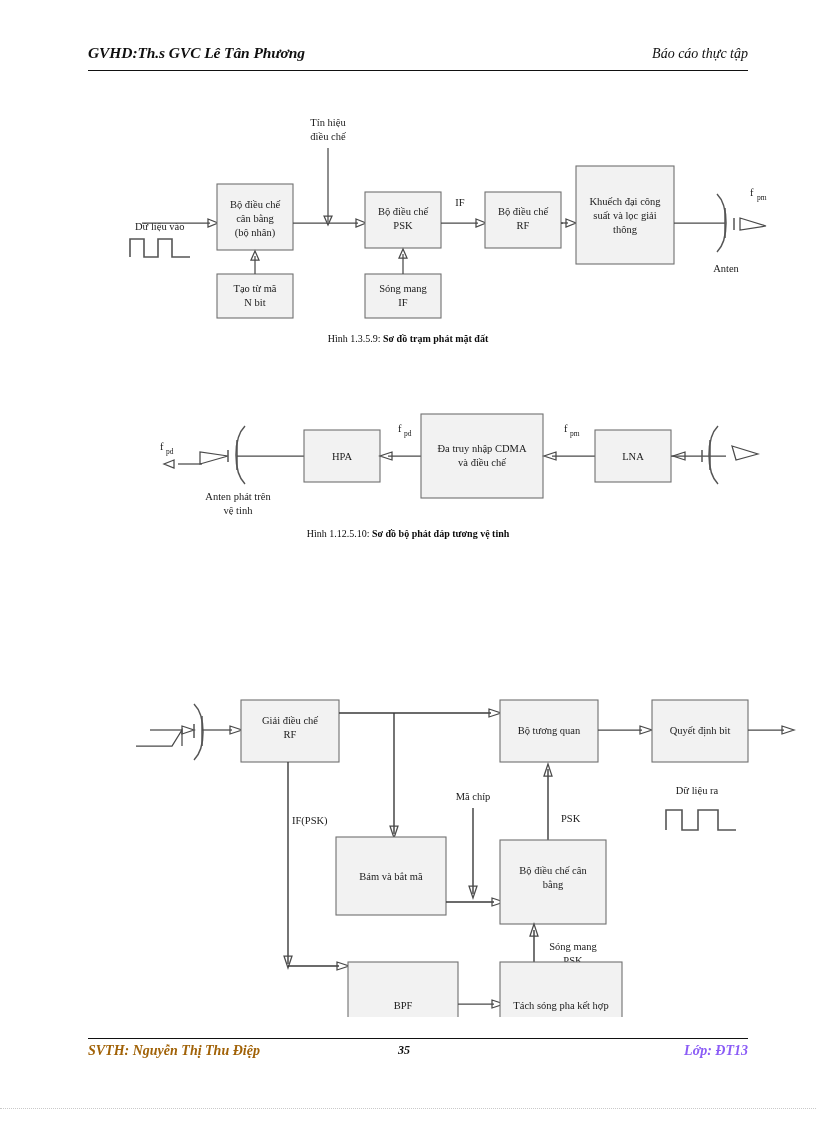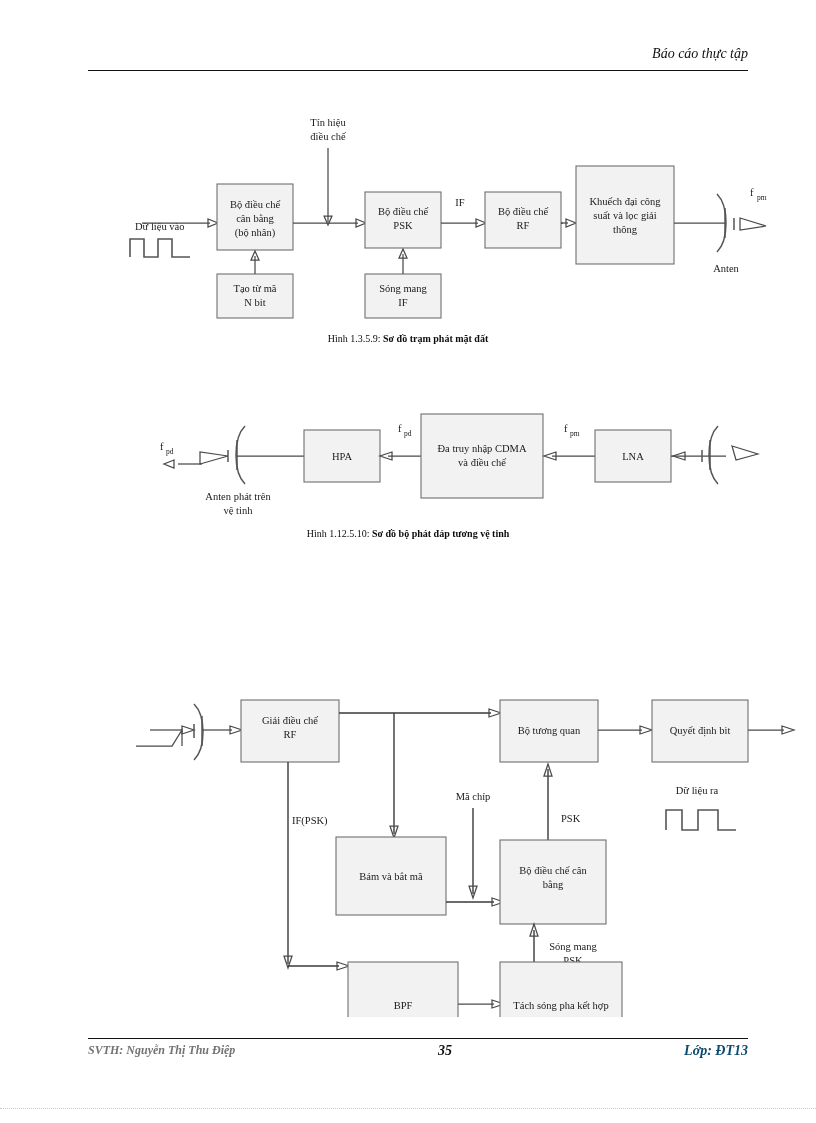--- a/index.html
+++ b/index.html
@@ -75,44 +75,43 @@
     height: 0;
     border-top: 1.4px solid #111;
   }
   .footer-left {
     position: absolute;
     left: 0;
     top: 5px;
     font-family: "Liberation Serif", serif;
     font-weight: bold;
     font-style: italic;
+    font-size: 14px;
+    color: #a16207;
+    white-space: nowrap;
+  }
+  .footer-center {
+    position: absolute;
+    left: 310px;
+    top: 5px;
+    font-family: "Liberation Serif", serif;
+    font-weight: bold;
+    font-style: italic;
     font-size: 12px;
-    color: #737373;
-    white-space: nowrap;
-  }
-  .footer-center {
-    position: absolute;
-    left: 310px;
+    color: #101010;
+  }
+  .footer-right {
+    position: absolute;
+    right: 0;
     top: 5px;
     font-family: "Liberation Serif", serif;
     font-weight: bold;
     font-style: italic;
     font-size: 14px;
-    color: #101010;
-    margin-left: 40px;
-  }
-  .footer-right {
-    position: absolute;
-    right: 0;
-    top: 5px;
-    font-family: "Liberation Serif", serif;
-    font-weight: bold;
-    font-style: italic;
-    font-size: 14px;
-    color: #0c4a6e;
+    color: #8b5cf6;
     white-space: nowrap;
   }
 
   
   .caption {
     position: absolute;
     width: 816px;
     left: 0;
     text-align: center;
     font-family: "Liberation Serif", serif;
@@ -168,20 +167,21 @@
     width: 816px;
     border-top: 1px dotted #c9c9c9;
   }
 </style>
 </head>
 <body>
 
 <div class="page">
 
   <div class="header">
+    <div class="header-left">GVHD:Th.s GVC Lê Tân Phương</div>
     <div class="header-right">Báo cáo thực tập</div>
     <div class="header-rule"></div>
   </div>
 
   <div class="figure" id="fig1">
     <svg width="680" height="215" viewBox="0 0 680 215">
 
       <text class="lbl" x="228" y="14" text-anchor="middle">Tín hiệu</text>
       <text class="lbl" x="228" y="28" text-anchor="middle">điều chế</text>
 

